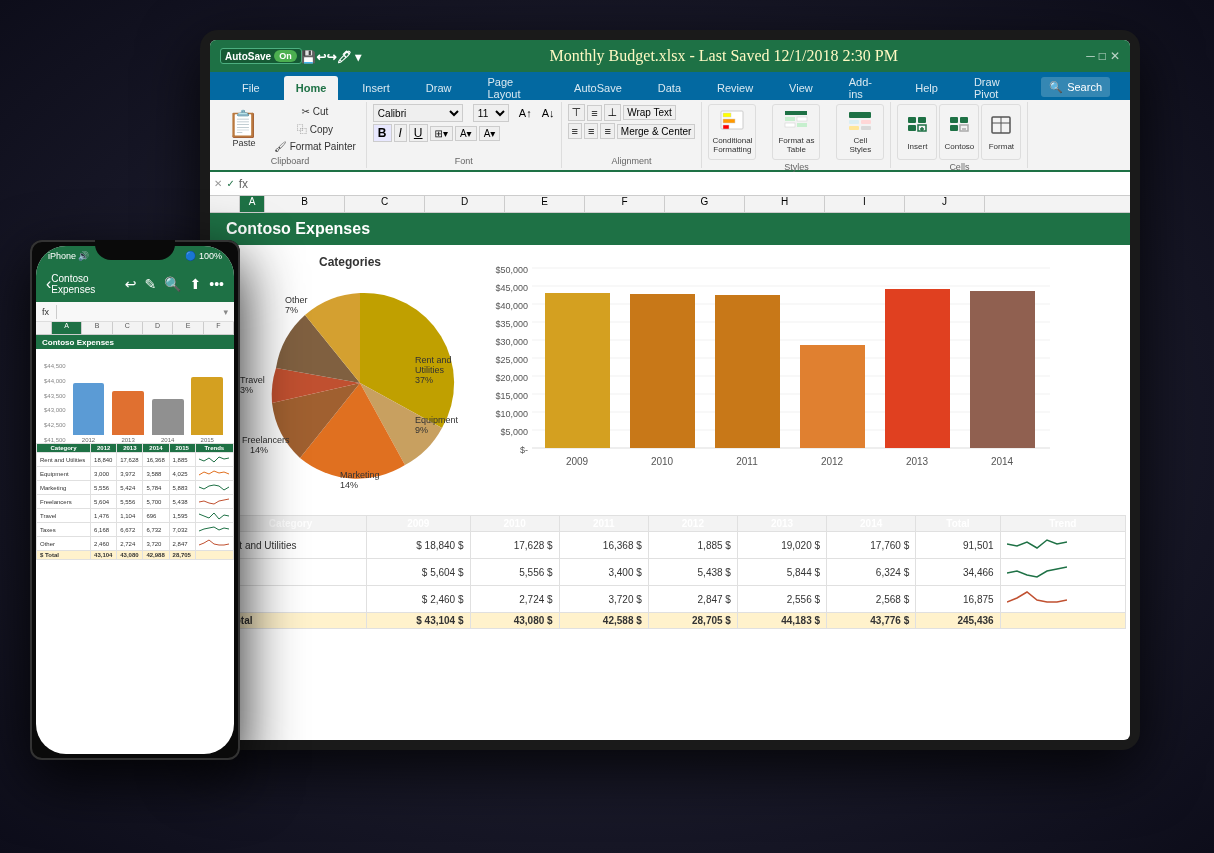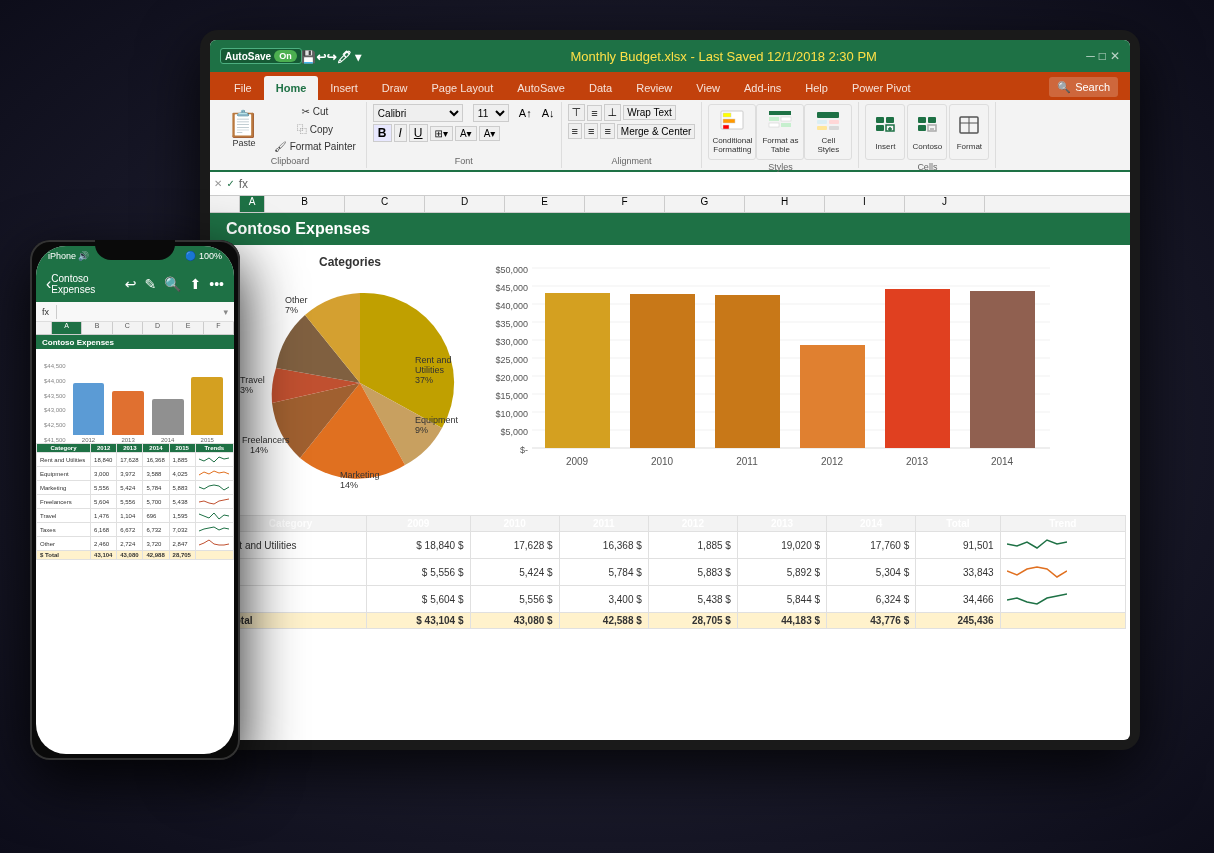--- a/index.html
+++ b/index.html
@@ -64,34 +64,36 @@
       gap: 3px;
     }
     .autosave-on {
       background: #4caf50;
       border-radius: 10px;
       padding: 1px 5px;
       color: white;
       font-size: 9px;
     }
     .excel-title-center {
-      font-size: 13px;
-      color: #fde047;
+      font-size: 16px;
+      color: #fef9c3;
+      font-family: Liberation Serif, serif;
     }
     .excel-title-right {
       display: flex;
       align-items: center;
       gap: 4px;
     }
     .ribbon-tabs {
-      background: #c2410c;
+      background: #0369a1;
       display: flex;
       align-items: flex-end;
       height: 28px;
-      padding: 0 12px;
+      padding: 0 20px;
+      gap: 12px;
     }
     .ribbon-tab {
       padding: 4px 12px;
       font-size: 11px;
       color: rgba(255,255,255,0.85);
       cursor: pointer;
       height: 24px;
       display: flex;
       align-items: center;
     }
@@ -259,21 +261,21 @@
     }
 
     
     .phone {
       position: absolute;
       top: 240px;
       left: 30px;
       width: 210px;
       height: 520px;
       background: #0a0a0a;
-      border-radius: 20px;
+      border-radius: 12px;
       box-shadow: 0 20px 60px rgba(0,0,0,0.9), inset 0 0 0 2px #333;
       overflow: hidden;
       z-index: 10;
     }
     .phone-notch {
       position: absolute;
       top: 0;
       left: 50%;
       transform: translateX(-50%);
       width: 80px;
@@ -382,21 +384,21 @@
     }
 
     
     svg text {
       font-family: 'Segoe UI', Arial, sans-serif;
     }
 
     
     .format-buttons-area {
       display: flex;
-      gap: 0;
+      gap: 16px;
       justify-content: space-between;
     }
     .format-btn {
       display: flex;
       flex-direction: column;
       align-items: center;
       justify-content: center;
       background: #f3f3f3;
       border: 1px solid #ddd;
       border-radius: 3px;
@@ -443,21 +445,21 @@
       <div class="ribbon-tab active">Home</div>
       <div class="ribbon-tab">Insert</div>
       <div class="ribbon-tab">Draw</div>
       <div class="ribbon-tab">Page Layout</div>
       <div class="ribbon-tab">AutoSave</div>
       <div class="ribbon-tab">Data</div>
       <div class="ribbon-tab">Review</div>
       <div class="ribbon-tab">View</div>
       <div class="ribbon-tab">Add-ins</div>
       <div class="ribbon-tab">Help</div>
-      <div class="ribbon-tab">Power Pivot</div>
+      <div class="ribbon-tab">Draw Pivot</div>
       <div class="ribbon-tab-search">
         <span>🔍</span>
         <span>Search</span>
       </div>
     </div>
 
     <div class="ribbon-content">
 
       <div class="ribbon-group">
         <div class="ribbon-group-items">
@@ -751,45 +753,45 @@
               <td class="currency">17,760 $</td>
               <td class="currency">91,501</td>
               <td>
                 <svg width="60" height="20">
                     <polyline points="0,10 10,12 20,8 30,14 40,6 50,10 60,8" fill="none" stroke="#1e7145" stroke-width="1.5"></polyline>
                   </svg>
               </td>
             </tr>
             <tr>
               <td></td>
-              <td class="currency">$ 5,556 $</td>
-              <td class="currency">5,424 $</td>
-              <td class="currency">5,784 $</td>
-              <td class="currency">5,883 $</td>
-              <td class="currency">5,892 $</td>
-              <td class="currency">5,304 $</td>
-              <td class="currency">33,843</td>
-              <td>
-                <svg width="60" height="20">
-                    <polyline points="0,10 10,14 20,8 30,6 40,8 50,16 60,10" fill="none" stroke="#e07020" stroke-width="1.5"></polyline>
-                  </svg>
-              </td>
-            </tr>
-            <tr>
-              <td></td>
               <td class="currency">$ 5,604 $</td>
               <td class="currency">5,556 $</td>
               <td class="currency">3,400 $</td>
               <td class="currency">5,438 $</td>
               <td class="currency">5,844 $</td>
               <td class="currency">6,324 $</td>
               <td class="currency">34,466</td>
               <td>
                 <svg width="60" height="20">
                     <polyline points="0,12 10,10 20,14 30,16 40,10 50,8 60,6" fill="none" stroke="#1e7145" stroke-width="1.5"></polyline>
+                  </svg>
+              </td>
+            </tr>
+            <tr>
+              <td></td>
+              <td class="currency">$ 2,460 $</td>
+              <td class="currency">2,724 $</td>
+              <td class="currency">3,720 $</td>
+              <td class="currency">2,847 $</td>
+              <td class="currency">2,556 $</td>
+              <td class="currency">2,568 $</td>
+              <td class="currency">16,875</td>
+              <td>
+                <svg width="60" height="20">
+                    <polyline points="0,14 10,10 20,4 30,12 40,14 50,14 60,12" fill="none" stroke="#c05030" stroke-width="1.5"></polyline>
                   </svg>
               </td>
             </tr>
             <tr class="row-total">
               <td style="font-weight:bold;">$ Total</td>
               <td class="currency">$ 43,104 $</td>
               <td class="currency">43,080 $</td>
               <td class="currency">42,588 $</td>
               <td class="currency">28,705 $</td>
               <td class="currency">44,183 $</td>

